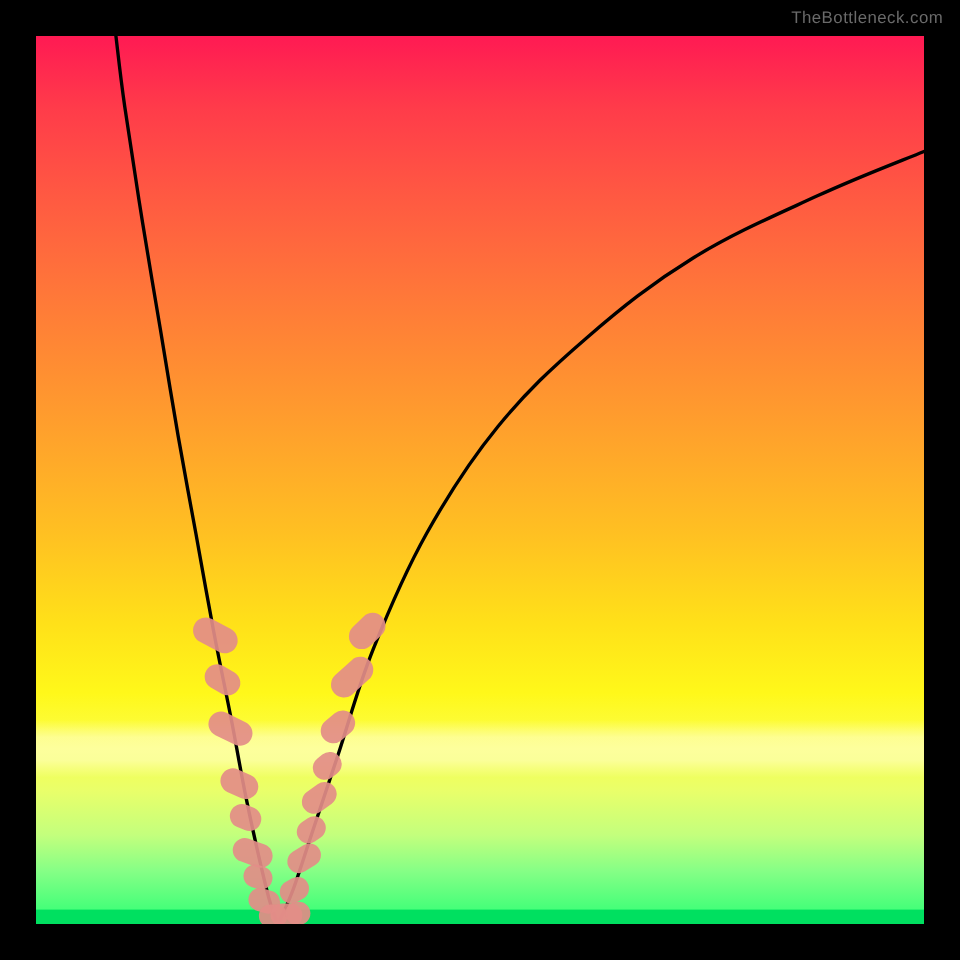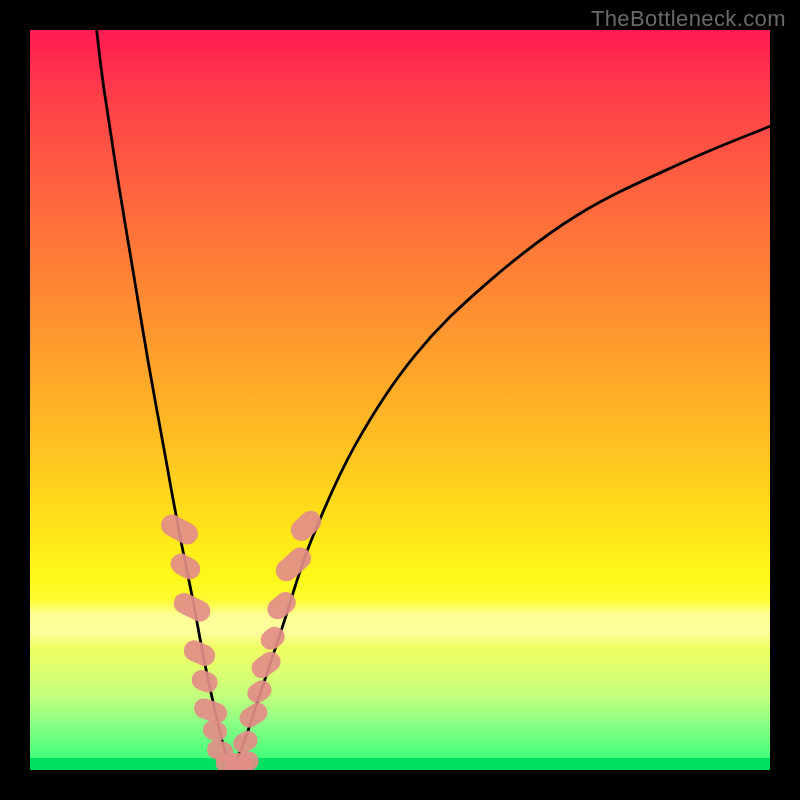--- a/index.html
+++ b/index.html
@@ -14,21 +14,21 @@
     position: relative;
     width: 800px;
     height: 800px;
     background: #000;
   }
   .watermark {
     position: absolute;
     top: 6px;
     right: 14px;
     color: #6a6a6a;
-    font-size: 22px;
+    font-size: 14px;
     font-weight: 500;
     letter-spacing: 0.4px;
     z-index: 20;
     user-select: none;
   }
   .plot {
     position: absolute;
     left: 30px;
     top: 30px;
     width: 740px;

